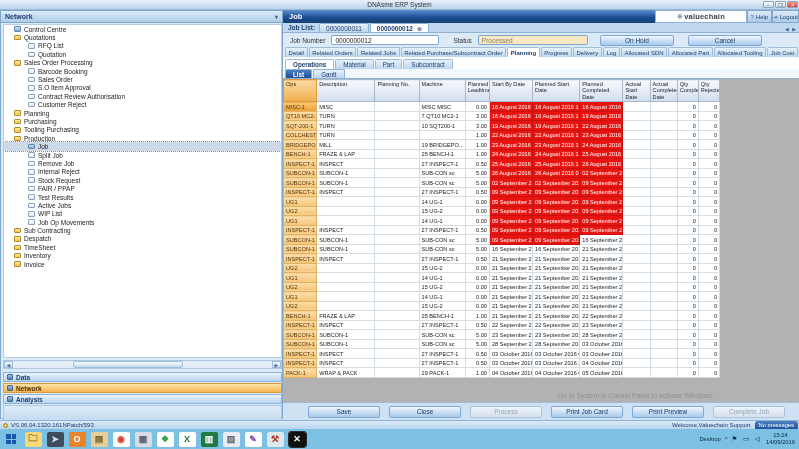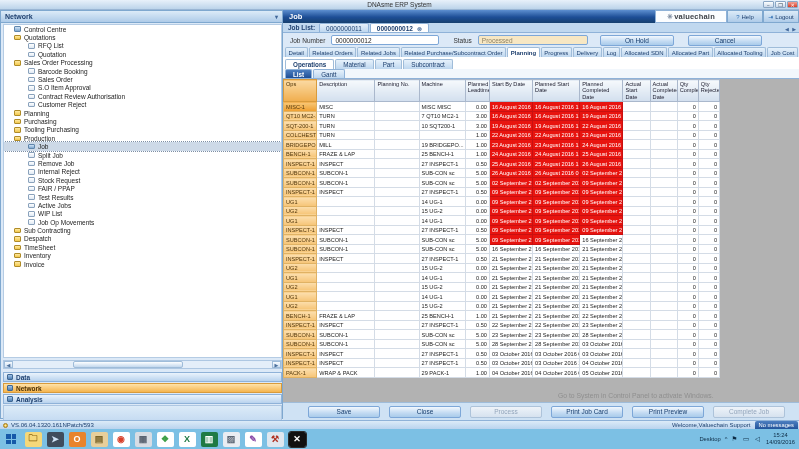--- a/index.html
+++ b/index.html
@@ -19,21 +19,21 @@
   .hdr-row { position:absolute; left:0; top:10px; width:799px; height:13px; }
   .net-hdr { position:absolute; left:0; top:0; width:283px; height:13px;
     background:linear-gradient(#dcebf8,#aecbe8); border:1px solid #7fa8cf;
     display:flex; align-items:center; padding:0 4px; font-weight:bold; color:#1d3f6e; font-size:7px; }
   .net-hdr .pin { margin-left:auto; font-size:6px; color:#41679a; }
   .job-hdr { position:absolute; left:283px; top:0; width:372px; height:13px;
     background:linear-gradient(#5d8fd0,#1d4e96 55%,#16406f); display:flex; align-items:center;
     padding:0 6px; color:#fff; font-weight:bold; font-size:7.5px; }
   .brand-zone { position:absolute; left:655px; top:0; width:144px; height:13px;
     background:linear-gradient(#5d8fd0,#1d4e96); display:flex; align-items:stretch; }
-  .brand-box { background:#fbfdff; border:1px solid #8fb2d8; width:72px; display:flex; align-items:center;
+  .brand-box { background:#fbfdff; border:1px solid #8fb2d8; width:92px; display:flex; align-items:center;
     justify-content:center; color:#3a3f46; font-weight:bold; font-size:7.5px; letter-spacing:.2px; }
   .brand-box .star { color:#7a8aa0; margin-right:1px; font-size:7px; }
   .hdr-btn { flex:1; background:linear-gradient(#dcebf8,#aecbe8); border:1px solid #7fa8cf;
     display:flex; align-items:center; justify-content:center; gap:2px; font-size:6px; color:#1d3f6e; }
   .hdr-btn .glyph { font-size:6px; color:#2f6fb4; }
 
   
   .sidebar { position:absolute; left:0; top:23px; width:283px; height:396px;
     background:#dce9f7; border:1px solid #7fa8cf; border-top:none; }
   .tree { position:absolute; left:2px; top:1px; width:279px; height:334px; background:#fff;

